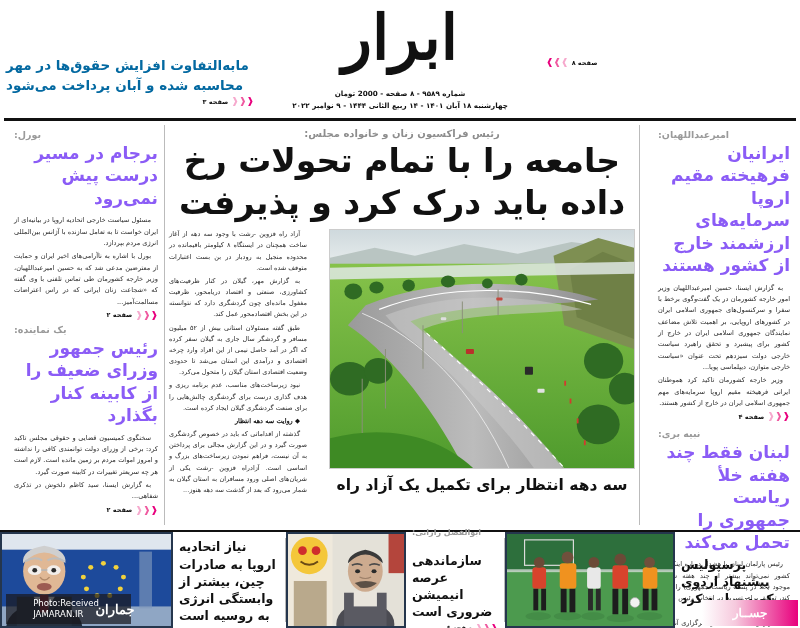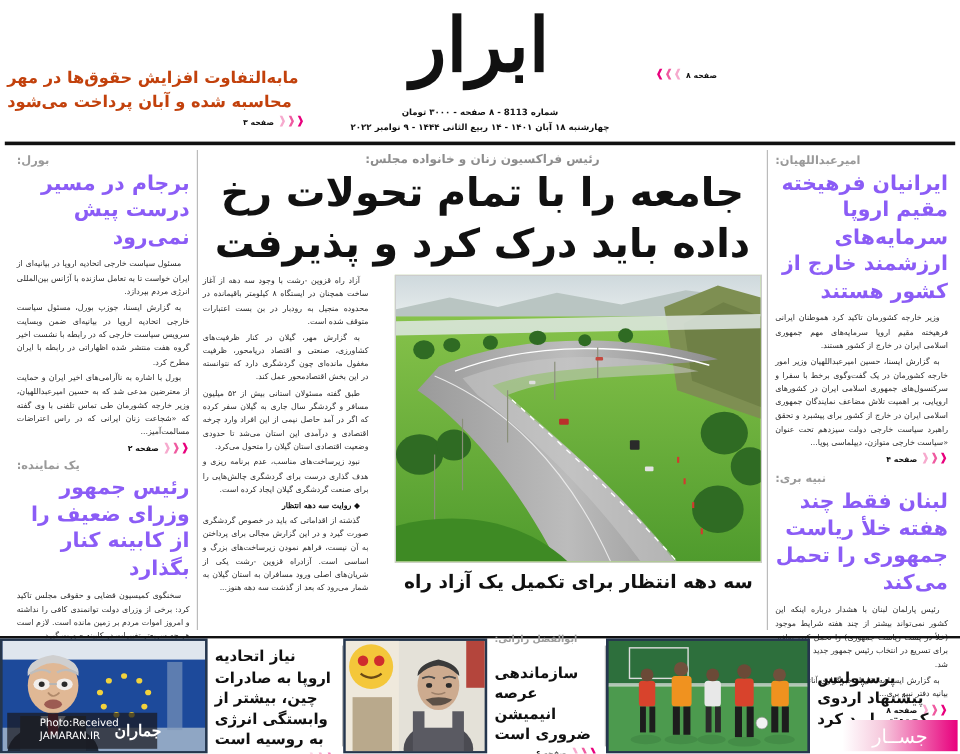--- a/index.html
+++ b/index.html
@@ -29,40 +29,40 @@
   .date-line{
     position:absolute;left:0;right:0;top:101px;text-align:center;
     font-size:7.2px;font-weight:bold;color:#111;
   }
   .mast-side{
     position:absolute;top:56px;width:248px;
   }
   .mast-side.right{right:6px;text-align:right;}
   .mast-side.left{left:6px;text-align:left;}
   .mast-side .t{
-    font-size:13.5px;font-weight:bold;line-height:1.45;color:#c2410c;
+    font-size:13.5px;font-weight:bold;line-height:1.45;color:#0369a1;
   }
   .mast-side .pg{margin-top:2px;}
 
   
   .pg{font-size:6.5px;font-weight:bold;color:#111;display:flex;align-items:center;gap:3px;}
   .pg.r{justify-content:flex-end;}
   .pg.l{justify-content:flex-start;}
   .chev{display:inline-flex;align-items:center;gap:0px;line-height:1;}
   .chev i{font-style:normal;font-size:9px;line-height:1;}
   .c1{color:#e8007d;}
   .c2{color:#ef5aa0;}
   .c3{color:#f6a9cd;}
 
   .rule{height:3px;background:#111;margin:0 4px;}
 
   
   .body-wrap{display:flex;flex-direction:row;height:404px;padding:4px 4px 0 4px;box-sizing:border-box;gap:0;}
   .col{box-sizing:border-box;}
-  .col-right{width:157px;padding:0 6px 0 6px;border-left:1px solid #bbb;}
+  .col-right{width:157px;padding:0 6px 0 18px;border-left:1px solid #bbb;}
   .col-center{width:474px;padding:0 4px;}
   .col-left{width:157px;padding:0 6px;border-right:1px solid #bbb;}
 
   .kicker{
     font-size:9.5px;color:#9a9a9a;font-weight:bold;text-align:left;margin:4px 0 2px 0;
   }
   .hl{
     font-size:17px;font-weight:bold;line-height:1.32;color:#8b5cf6;text-align:right;
   }
   .bodytext{
@@ -118,21 +118,21 @@
     width:24px;height:24px;color:#fff;font-size:13px;font-weight:bold;
     display:flex;align-items:center;justify-content:center;
     font-family:"DejaVu Serif","Liberation Serif",serif;
   }
   .wm-txt{color:#fff;font-size:8.5px;line-height:1.3;direction:ltr;text-align:left;font-weight:500;}
 
   .jasar{
     position:absolute;left:auto;right:2px;bottom:2px;width:96px;height:26px;
     background:linear-gradient(90deg,#ffffff 0%,#f6c9dd 35%,#e8007d 100%);
     display:flex;align-items:center;justify-content:center;
-    color:#ffffff;font-size:16px;font-weight:normal;letter-spacing:1px;
+    color:#ffffff;font-size:12px;font-weight:bold;letter-spacing:1px;
     font-family:"DejaVu Serif","Liberation Serif",serif;
   }
 </style>
 </head>
 <body>
 
 <div class="page">
 
   <div class="masthead">
 
@@ -141,21 +141,21 @@
         <span>صفحه ۸</span>
         <span class="chev">
             <i class="c3">❱</i>
             <i class="c2">❱</i>
             <i class="c1">❱</i>
           </span>
       </div>
     </div>
 
     <div class="logo">ابرار</div>
-    <div class="issue-line">شماره 8113 - ۸ صفحه - ۳۰۰۰ تومان</div>
+    <div class="issue-line">شماره ۹۵۸۹ - ۸ صفحه - 2000 تومان</div>
     <div class="date-line">چهارشنبه ۱۸ آبان ۱۴۰۱ - ۱۴ ربیع الثانی ۱۴۴۴ - ۹ نوامبر ۲۰۲۲</div>
 
     <div class="mast-side left">
       <div class="t">مابه‌التفاوت افزایش حقوق‌ها در مهر محاسبه شده و آبان پرداخت می‌شود</div>
       <div class="pg l">
         <span class="chev">
             <i class="c1">❰</i>
             <i class="c2">❰</i>
             <i class="c3">❰</i>
           </span>
@@ -167,22 +167,22 @@
   <div class="rule"></div>
 
   <div class="body-wrap">
 
     <div class="col col-right">
 
       <div>
         <div class="kicker">امیرعبداللهیان:</div>
         <div class="hl">ایرانیان فرهیخته مقیم اروپا سرمایه‌های ارزشمند خارج از کشور هستند</div>
         <div class="bodytext">
+          <p>به گزارش ایسنا، حسین امیرعبداللهیان وزیر امور خارجه کشورمان در یک گفت‌وگوی برخط با سفرا و سرکنسول‌های جمهوری اسلامی ایران در کشورهای اروپایی، بر اهمیت تلاش مضاعف نمایندگان جمهوری اسلامی ایران در خارج از کشور برای پیشبرد و تحقق راهبرد سیاست خارجی دولت سیزدهم تحت عنوان «سیاست خارجی متوازن، دیپلماسی پویا...</p>
           <p>وزیر خارجه کشورمان تاکید کرد هموطنان ایرانی فرهیخته مقیم اروپا سرمایه‌های مهم جمهوری اسلامی ایران در خارج از کشور هستند.</p>
-          <p>به گزارش ایسنا، حسین امیرعبداللهیان وزیر امور خارجه کشورمان در یک گفت‌وگوی برخط با سفرا و سرکنسول‌های جمهوری اسلامی ایران در کشورهای اروپایی، بر اهمیت تلاش مضاعف نمایندگان جمهوری اسلامی ایران در خارج از کشور برای پیشبرد و تحقق راهبرد سیاست خارجی دولت سیزدهم تحت عنوان «سیاست خارجی متوازن، دیپلماسی پویا...</p>
         </div>
         <div class="pg l" style="margin-top:3px">
           <span class="chev">
               <i class="c1">❰</i>
               <i class="c2">❰</i>
               <i class="c3">❰</i>
             </span>
           <span>صفحه ۴</span>
         </div>
       </div>
@@ -289,21 +289,20 @@
       </div>
     </div>
 
     <div class="col col-left">
 
       <div>
         <div class="kicker">بورل:</div>
         <div class="hl">برجام در مسیر درست پیش نمی‌رود</div>
         <div class="bodytext">
           <p>مسئول سیاست خارجی اتحادیه اروپا در بیانیه‌ای از ایران خواست تا به تعامل سازنده با آژانس بین‌المللی انرژی مردم بپردازد.</p>
-          <p>به گزارش ایسنا، جوزپ بورل، مسئول سیاست خارجی اتحادیه اروپا در بیانیه‌ای ضمن وبسایت سرویس سیاست خارجی که در رابطه با نشست اخیر گروه هفت منتشر شده اظهاراتی در رابطه با ایران مطرح کرد.</p>
           <p>بورل با اشاره به ناآرامی‌های اخیر ایران و حمایت از معترضین مدعی شد که به حسین امیرعبداللهیان، وزیر خارجه کشورمان طی تماس تلفنی با وی گفته که «شجاعت زنان ایرانی که در راس اعتراضات مسالمت‌آمیز...</p>
         </div>
         <div class="pg l" style="margin-top:3px">
           <span class="chev">
               <i class="c1">❰</i>
               <i class="c2">❰</i>
               <i class="c3">❰</i>
             </span>
           <span>صفحه ۲</span>
         </div>

